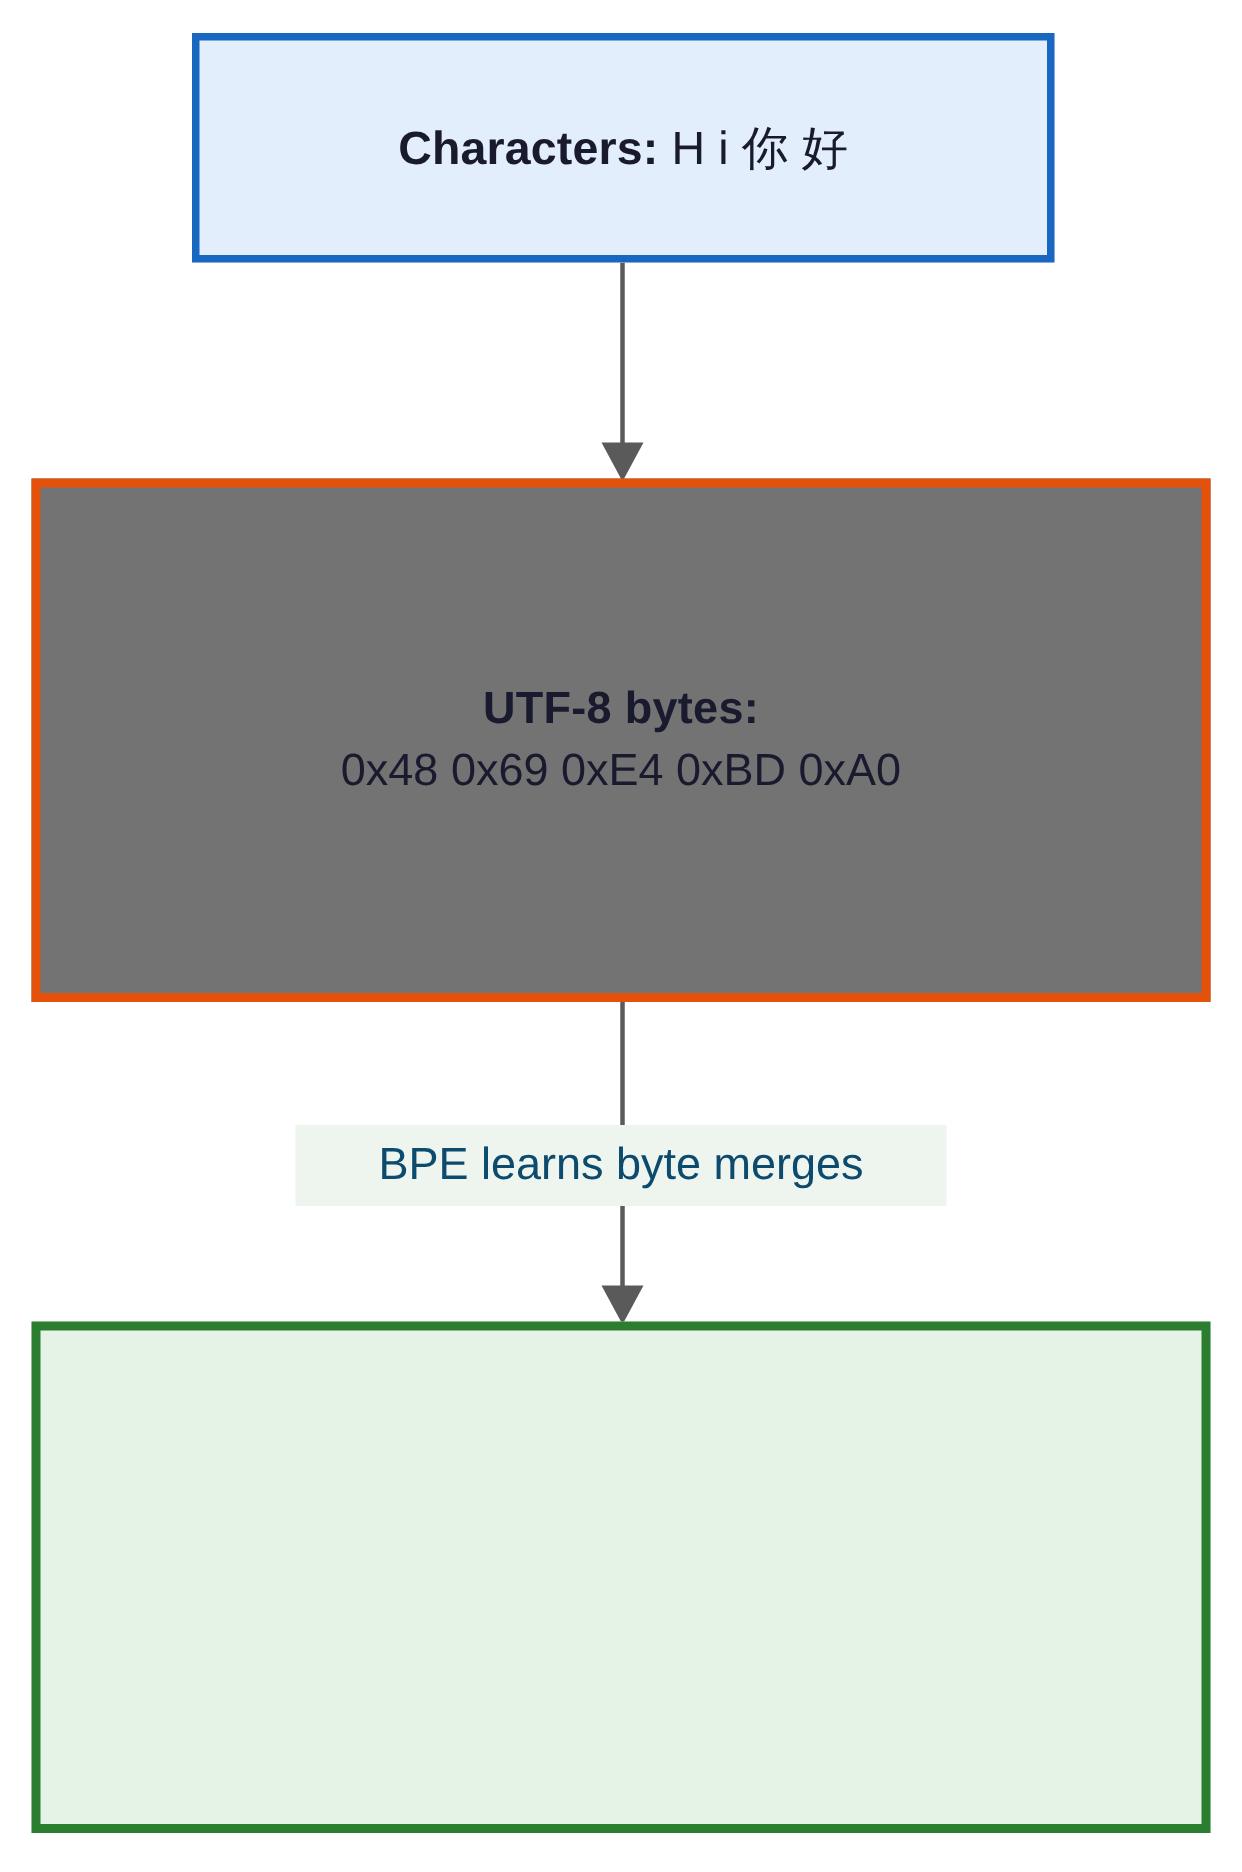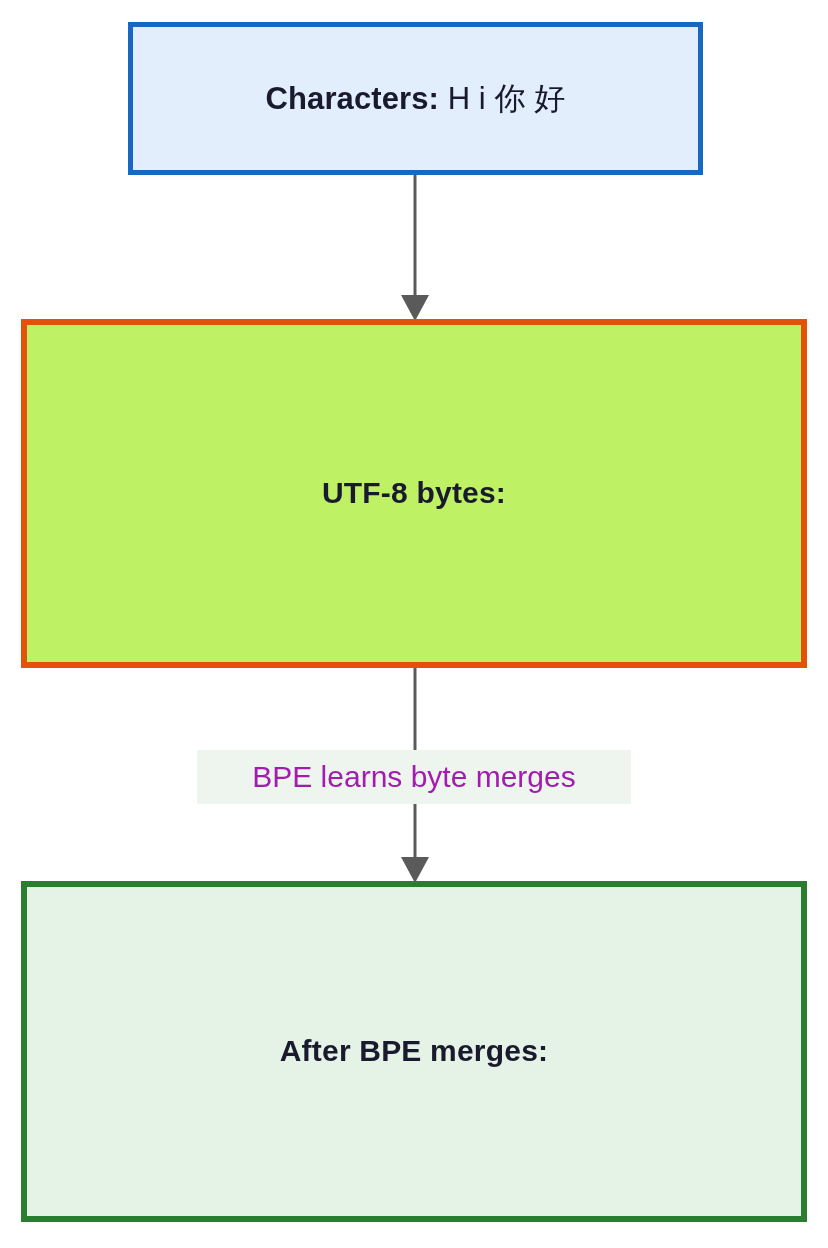--- a/index.html
+++ b/index.html
@@ -40,21 +40,21 @@
     line-height: 1.28;
     letter-spacing: .1px;
   }
 
   
   #node-utf8 {
     left: 21px;
     top: 319px;
     width: 786px;
     height: 349px;
-    background: #bef264;
+    background: #737373;
     border: 6px solid #e4510b;
   }
 
   
   #node-bpe {
     left: 21px;
     top: 881px;
     width: 786px;
     height: 341px;
     background: #e5f2e6;
@@ -97,21 +97,21 @@
     position: absolute;
     left: 197px;
     top: 750px;
     width: 434px;
     height: 54px;
     background: #eef5ee;
     display: flex;
     align-items: center;
     justify-content: center;
     font-size: 30px;
-    color: #a21caf;
+    color: #0c4a6e;
     box-sizing: border-box;
   }
 </style>
 </head>
 <body>
 
 <div class="flow-node" id="node-characters">
   <div class="node-body">
     <div class="line">
       <span class="inline-bold">Characters:</span><span class="inline-normal"> H i 你 好</span>
@@ -120,27 +120,27 @@
 </div>
 
 <svg class="connector" id="connector-1" viewBox="0 0 48 146">
   <line x1="24" y1="0" x2="24" y2="126" stroke="#5a5a5a" stroke-width="3"></line>
   <polygon points="24,146 10,120 38,120" fill="#5a5a5a"></polygon>
 </svg>
 
 <div class="flow-node" id="node-utf8">
   <div class="node-body">
     <div class="line title">UTF-8 bytes:</div>
+    <div class="line">0x48 0x69 0xE4 0xBD 0xA0</div>
   </div>
 </div>
 
 <svg class="connector" id="connector-2" viewBox="0 0 48 215">
   <line x1="24" y1="0" x2="24" y2="195" stroke="#5a5a5a" stroke-width="3"></line>
   <polygon points="24,215 10,189 38,189" fill="#5a5a5a"></polygon>
 </svg>
 
 <div id="edge-label-bpe">BPE learns byte merges</div>
 
 <div class="flow-node" id="node-bpe">
   <div class="node-body">
-    <div class="line title">After BPE merges:</div>
   </div>
 </div>
 
 </body></html>

